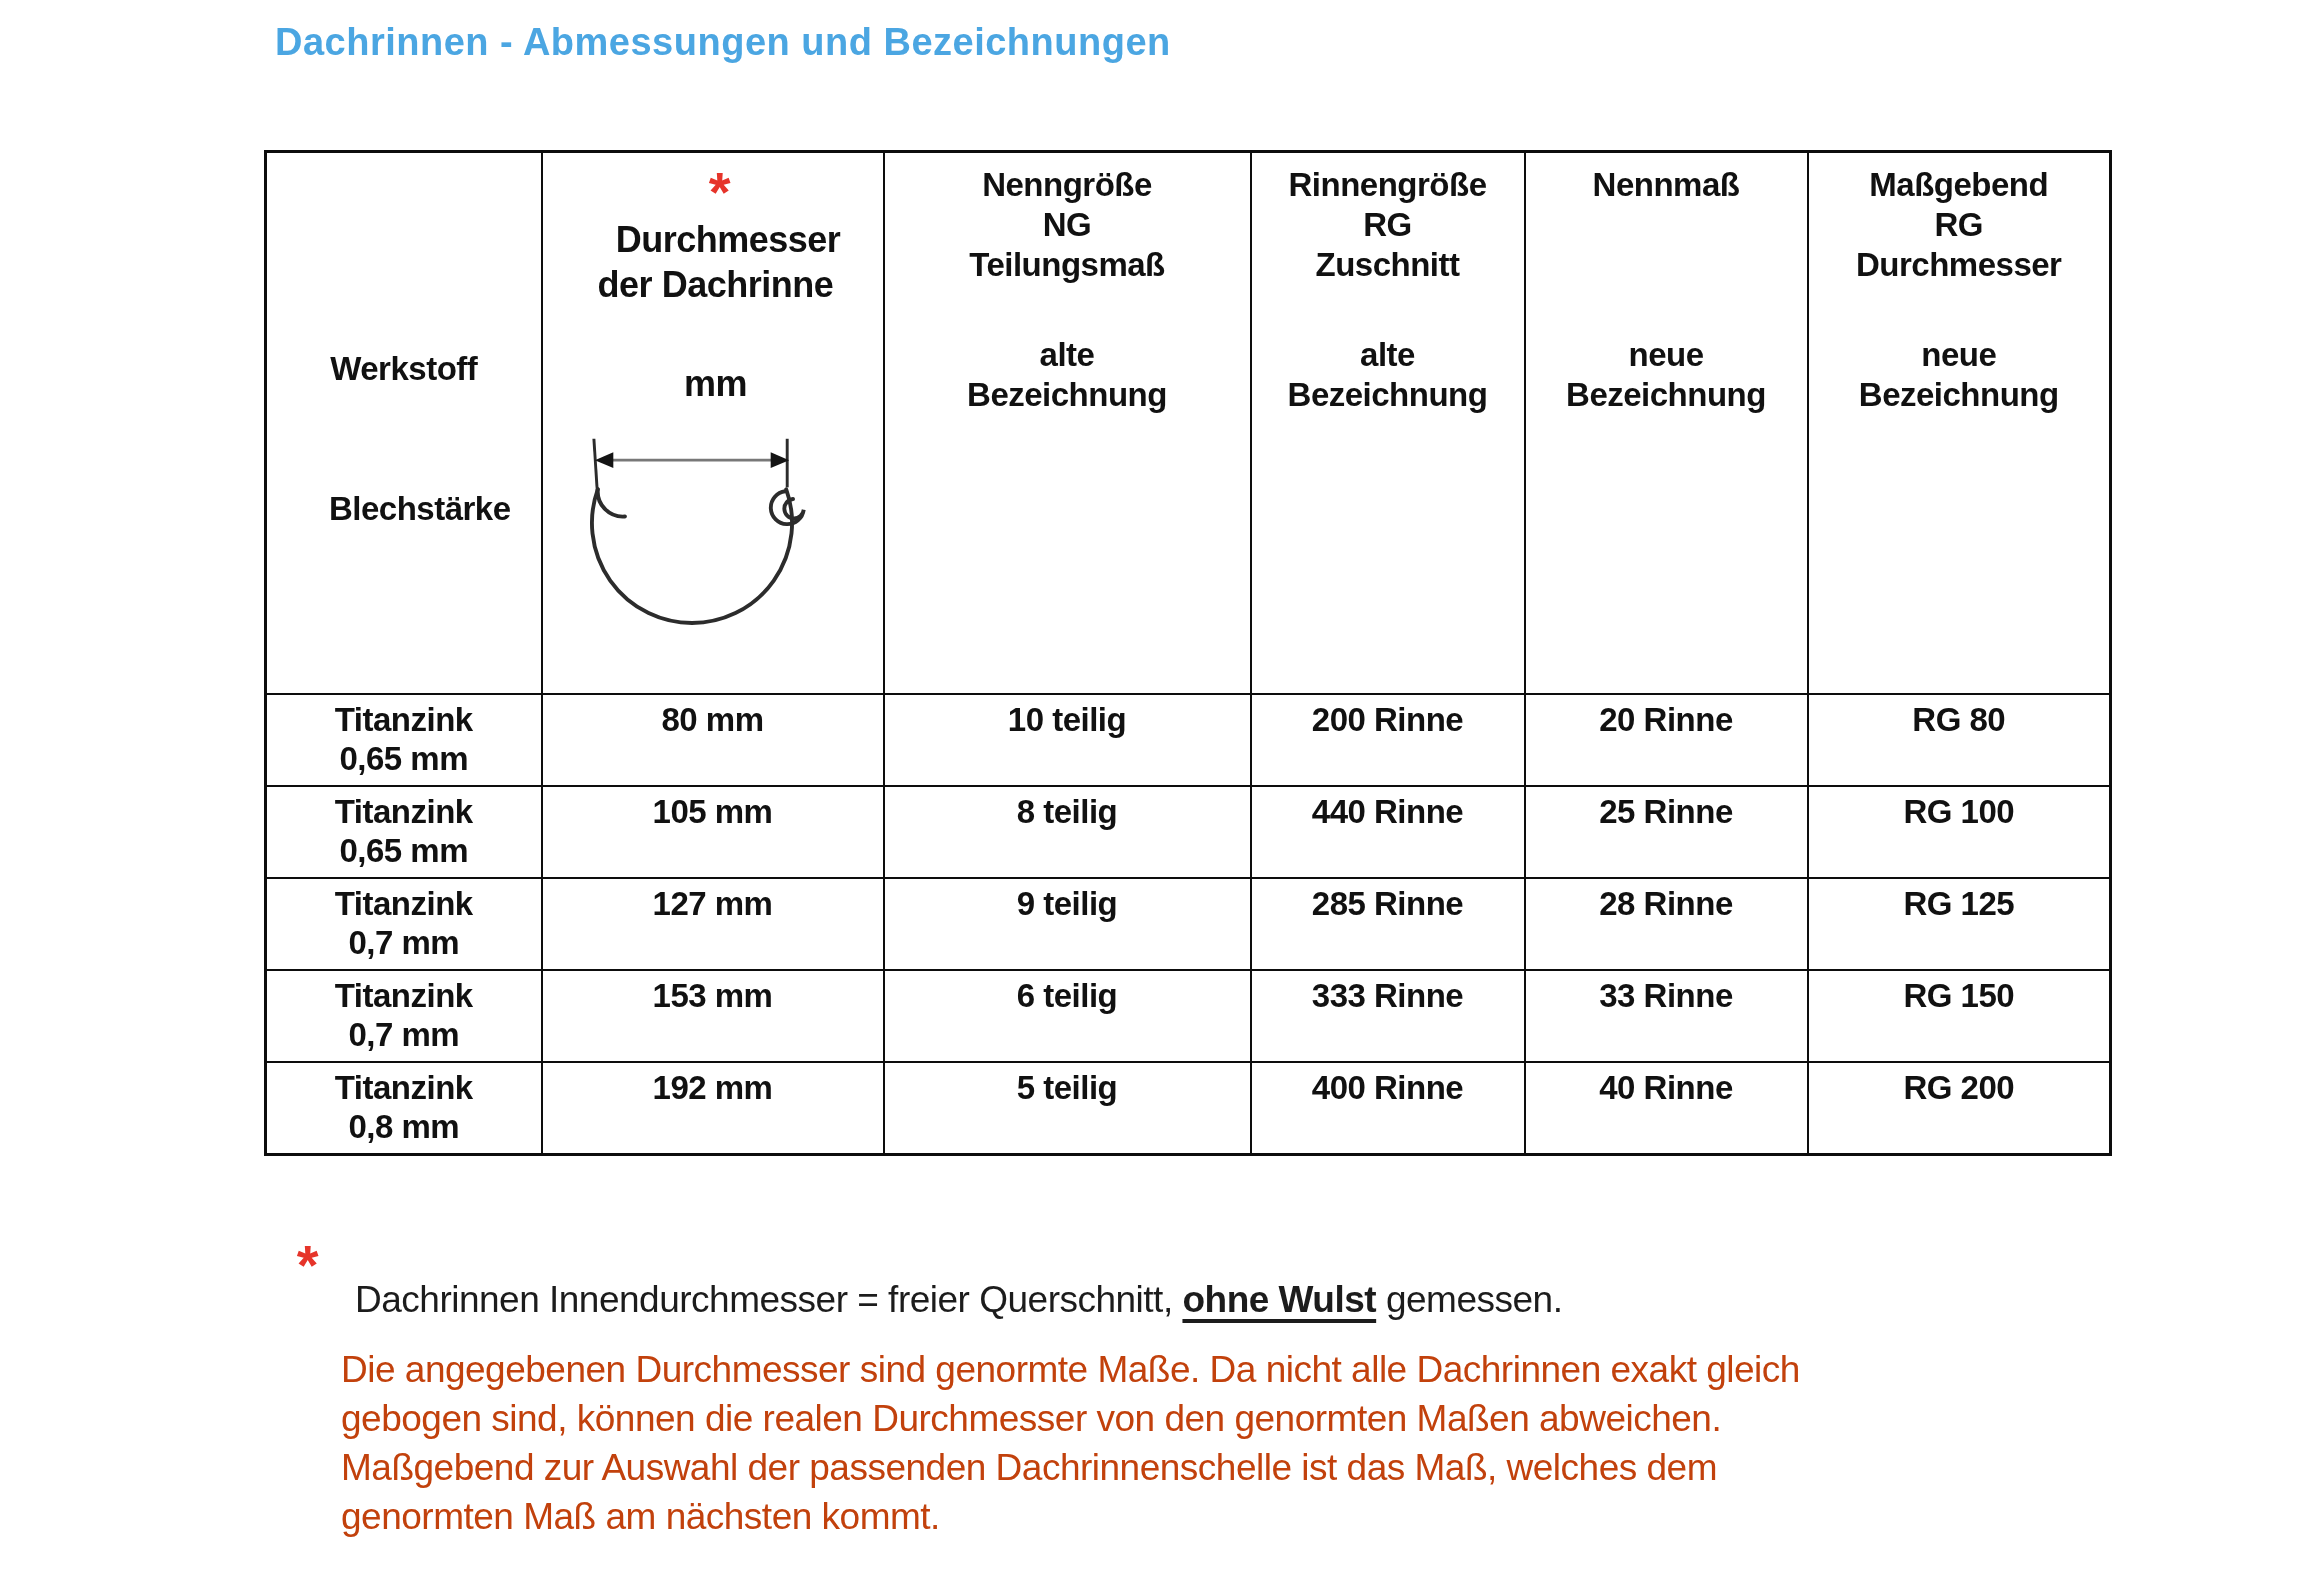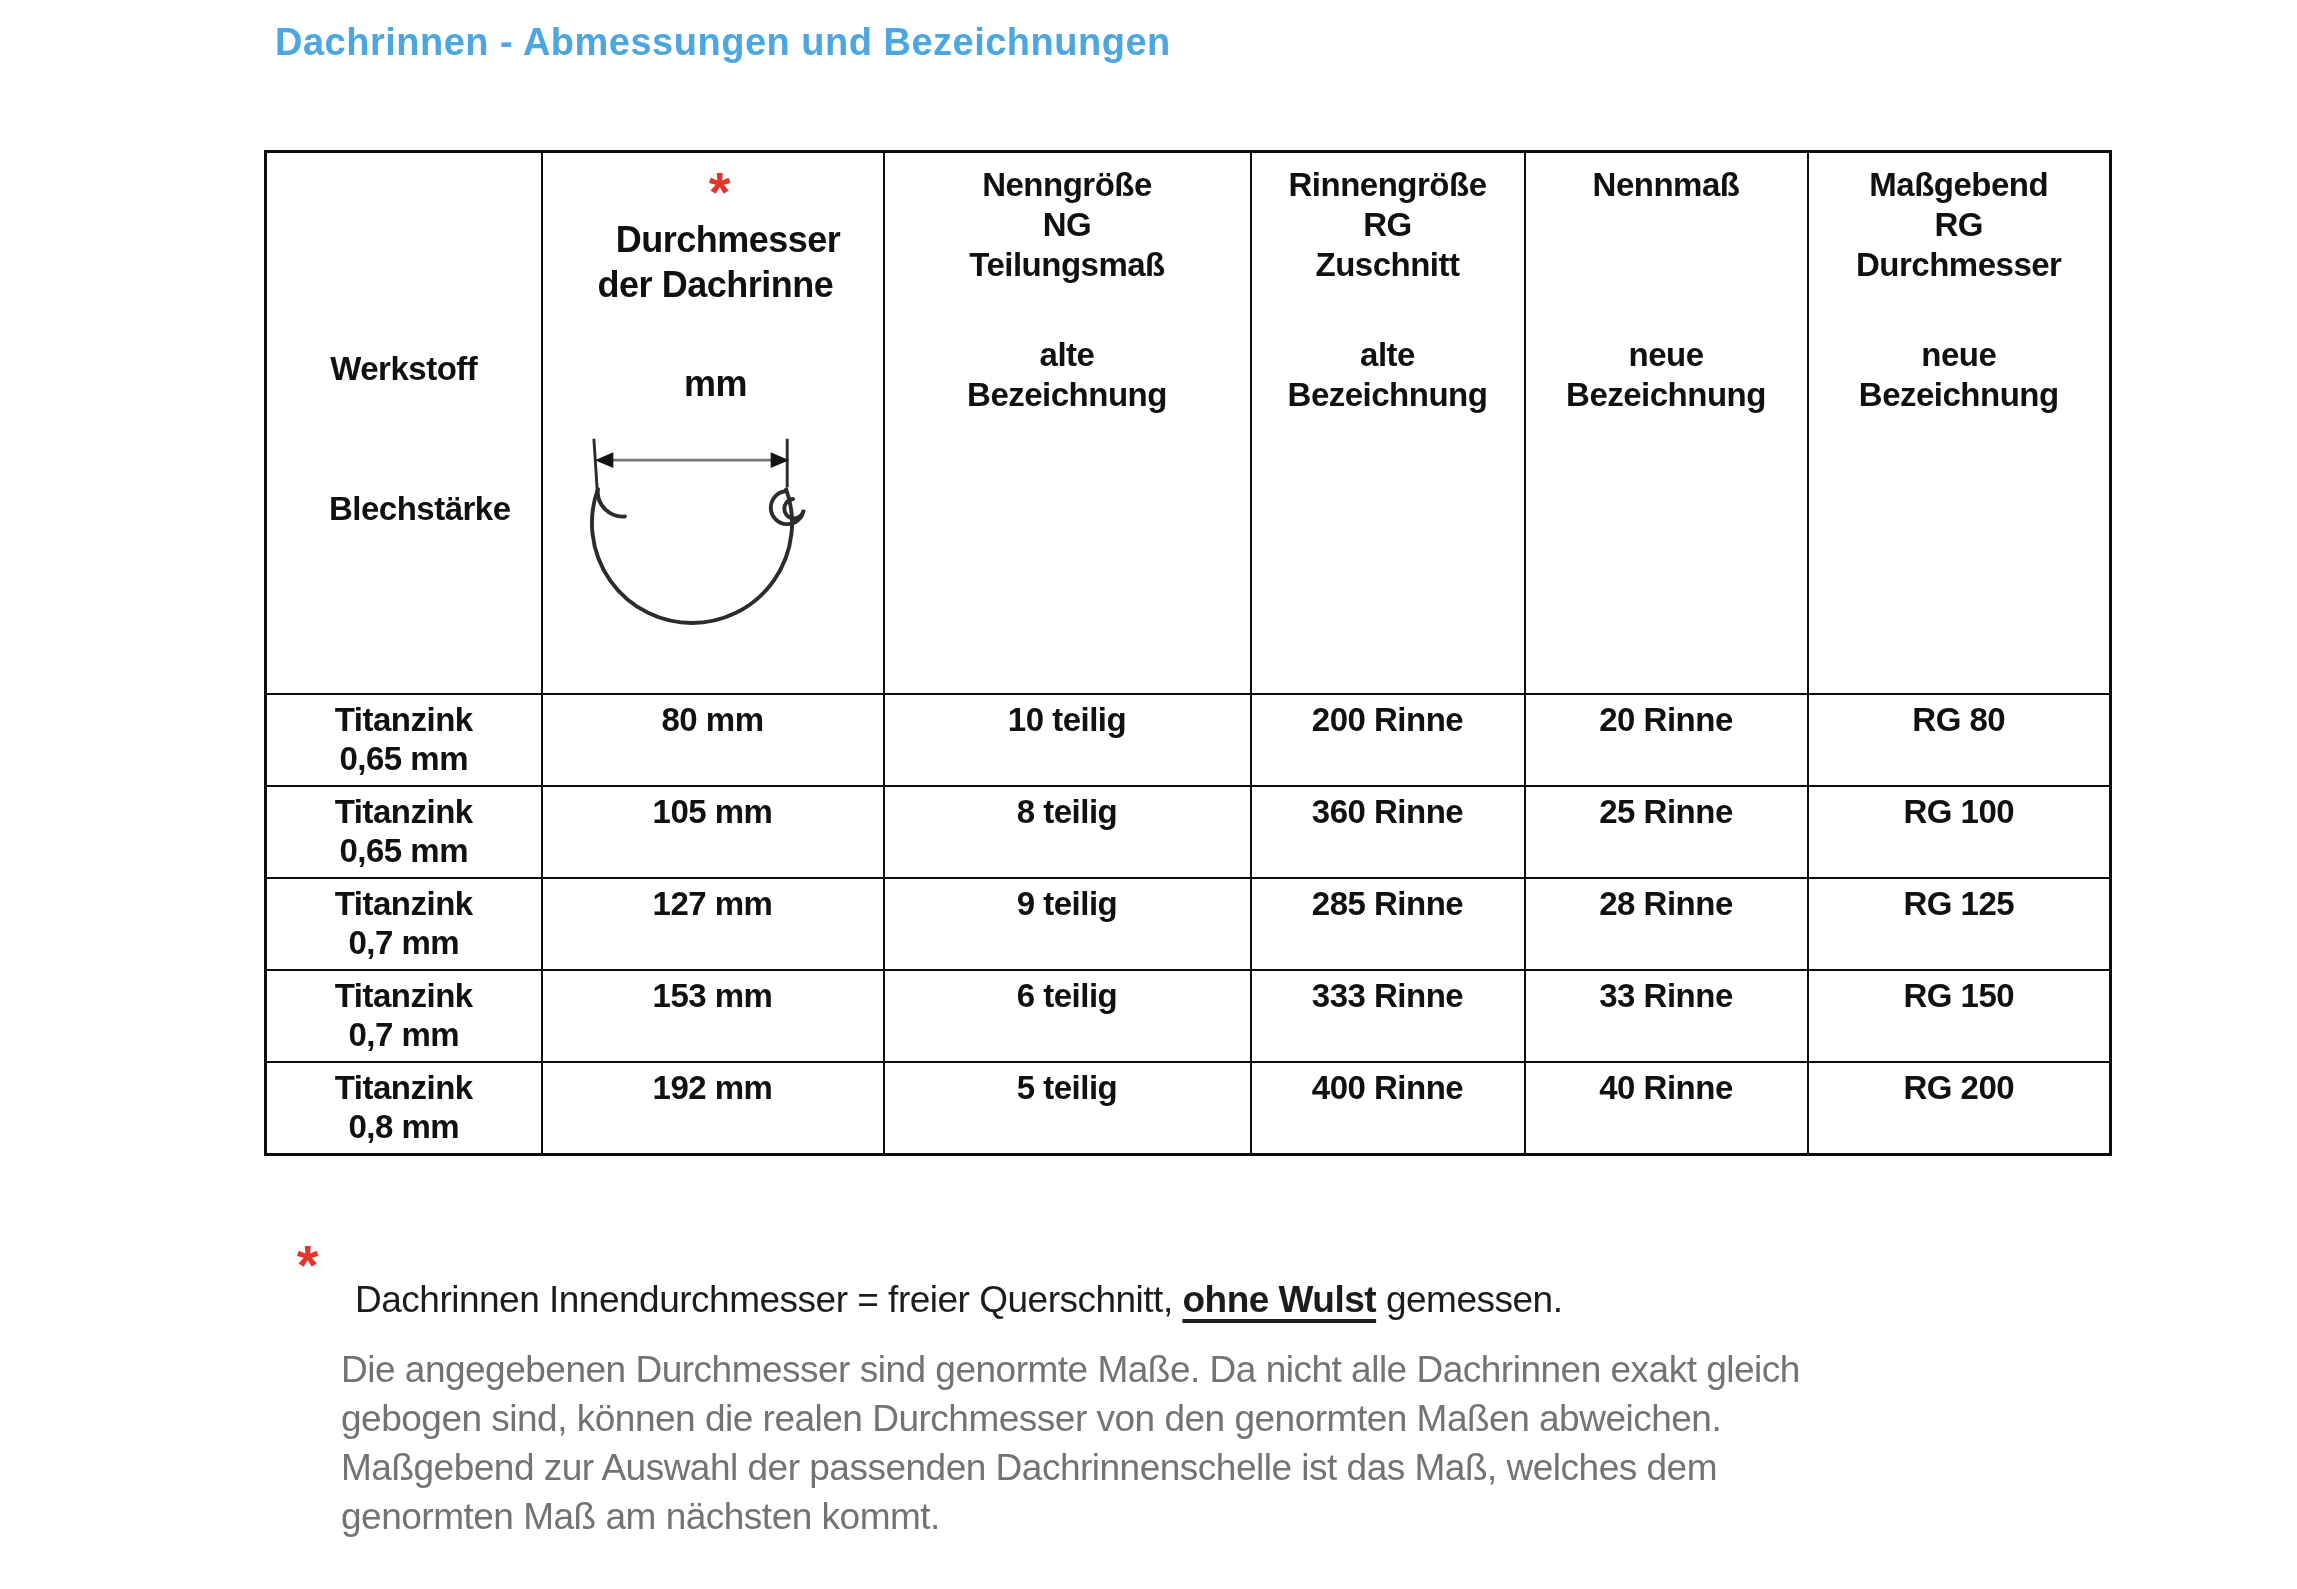--- a/index.html
+++ b/index.html
@@ -73,21 +73,21 @@
     white-space:nowrap;
   }
   .fn-line1 .bold-u{
     font-weight:700;
     text-decoration:underline;
     text-decoration-thickness:3.9px;
     text-underline-offset:6.8px;
   }
   .fn-para{
     position:absolute;left:50px;top:105px;
-    font-size:37px;font-weight:400;letter-spacing:-0.5px;color:#737373;
+    font-size:37px;font-weight:400;letter-spacing:-0.5px;color:#c2410c;
   }
   .fn-para .p-line{line-height:49px;white-space:nowrap;}
 </style>
 </head>
 <body>
 
 <div class="page">
 
   <div class="title">Dachrinnen - Abmessungen und Bezeichnungen</div>
 
@@ -203,21 +203,21 @@
           <div class="d-line">Titanzink</div>
           <div class="d-line2">0,65 mm</div>
         </td>
         <td>
             <div class="d-line">105 mm</div>
           </td>
         <td>
             <div class="d-line">8 teilig</div>
           </td>
         <td>
-            <div class="d-line">360 Rinne</div>
+            <div class="d-line">440 Rinne</div>
           </td>
         <td>
             <div class="d-line">25 Rinne</div>
           </td>
         <td>
             <div class="d-line">RG 100</div>
           </td>
       </tr>
 
       <tr class="data">

